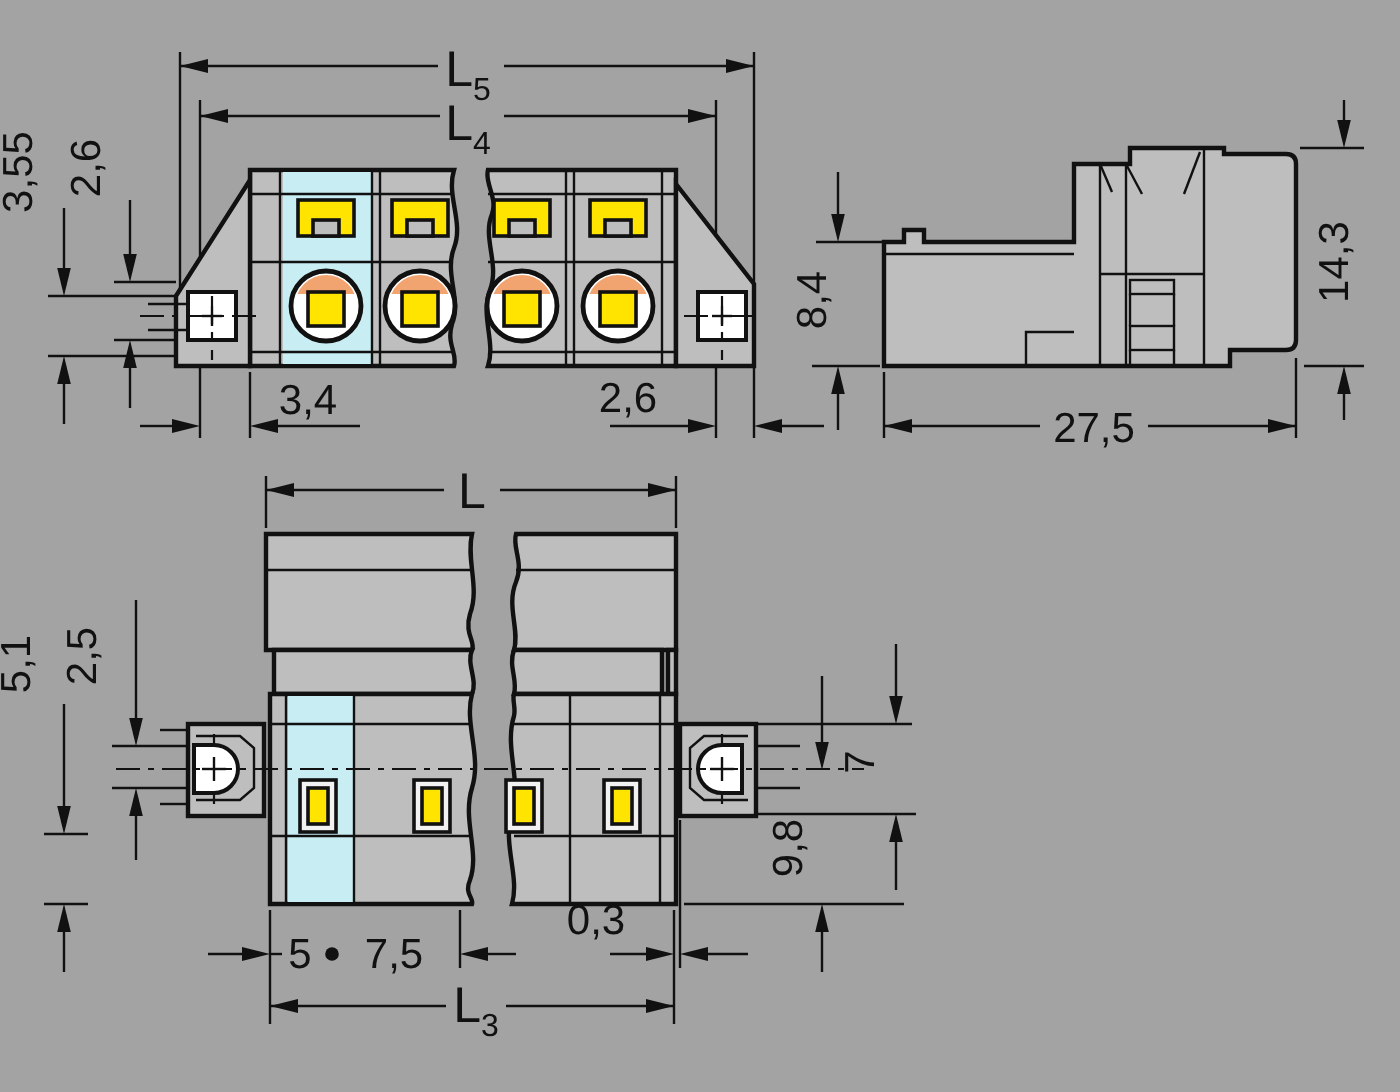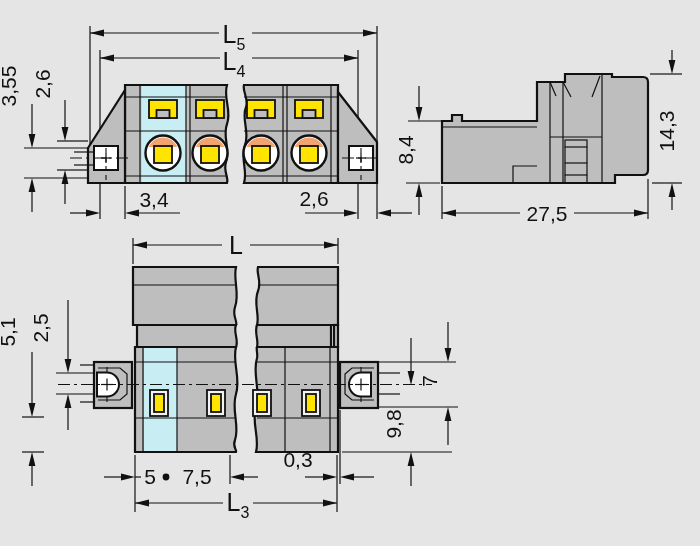--- a/index.html
+++ b/index.html
@@ -1,16 +1,16 @@
 <!DOCTYPE html>
 <html><head>
 <meta charset="utf-8">
 <style>
   html,body{margin:0;padding:0;background:#fff;}
-  .stage{width:700px;height:546px;background:#e5e5e5;position:relative;font-family:"Liberation Sans",sans-serif;}
+  .stage{width:700px;height:546px;background:#a3a3a3;position:relative;font-family:"Liberation Sans",sans-serif;}
   svg text{font-family:"Liberation Sans",sans-serif;fill:#111;font-size:21px;}
   text.big{font-size:25px;}
   tspan.sub{font-size:16px;}
   .ol{fill:#BEBEBE;stroke:#111;stroke-width:2.2;stroke-linejoin:miter;}
   .thin{stroke:#111;stroke-width:1.2;fill:none;}
   .dim{stroke:#111;stroke-width:1.2;fill:none;}
   .arr{fill:#111;stroke:none;}
   .cl{stroke:#111;stroke-width:1.1;fill:none;stroke-dasharray:12 4 3 4;}
   .dash{stroke:#111;stroke-width:1.1;fill:none;stroke-dasharray:5 4;}
   .yel{fill:#FFE400;stroke:#111;stroke-width:1.8;}

